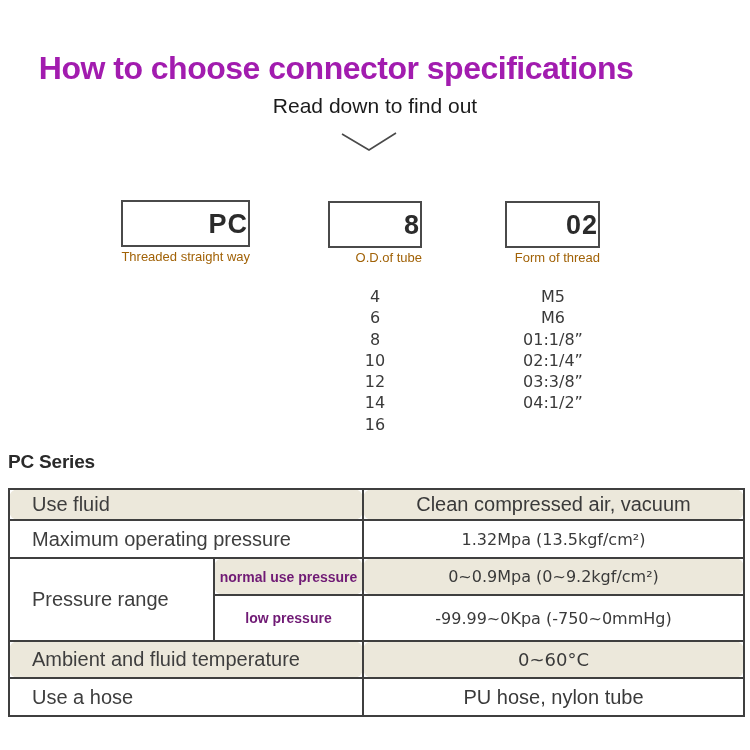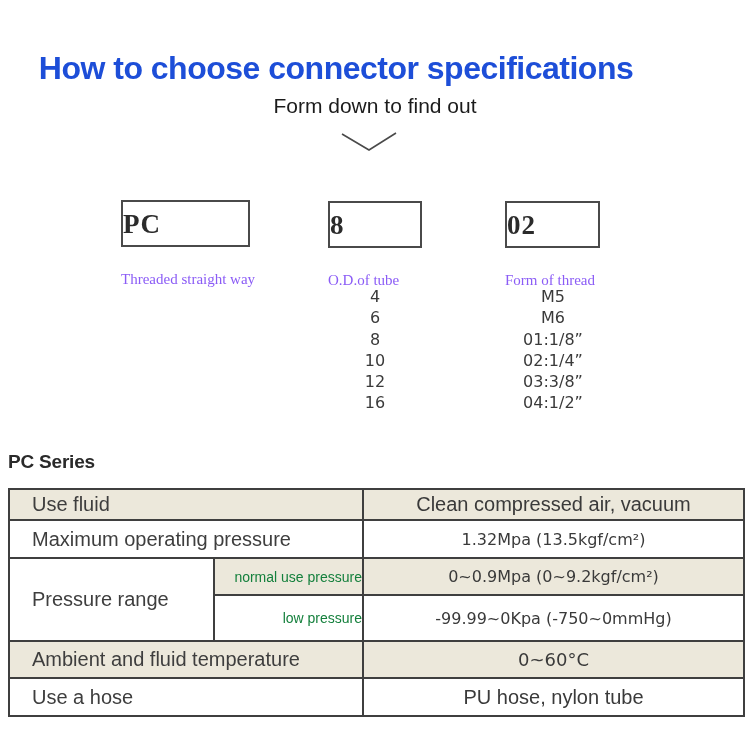--- a/index.html
+++ b/index.html
@@ -12,52 +12,52 @@
     font-family: "Liberation Sans", sans-serif;
     overflow: hidden;
   }
   .title {
     position: absolute;
     top: 50px; left: 0; width: 672px;
     text-align: center;
     font-size: 32px;
     font-weight: bold;
     letter-spacing: -0.5px;
-    color: #1d4ed8;
+    color: #a21caf;
     font-family: "Liberation Sans", sans-serif;
   }
   .subtitle {
     position: absolute;
     top: 94px; left: 0; width: 750px;
     text-align: center;
     font-size: 21px;
     color: #1b1b1b;
   }
   .chevron {
     position: absolute;
     top: 131px; left: 341px;
   }
-  .code-group { position: absolute; text-align: left; font-family: Liberation Serif, serif; }
+  .code-group { position: absolute; text-align: right; }
   .code-group.g1 { left: 121px; top: 200px; width: 129px; }
   .code-group.g2 { left: 328px; top: 201px; width: 94px; }
   .code-group.g3 { left: 505px; top: 201px; width: 95px; }
   .code-box {
     border: 2px solid #4a4a4a;
     height: 47px;
     line-height: 44px;
     font-size: 27px;
     font-weight: bold;
     letter-spacing: 1px;
     color: #2b2b2b;
     background: #ffffff;
   }
   .code-label {
-    margin-top: 24px;
-    font-size: 15px;
-    color: #8b5cf6;
+    margin-top: 2px;
+    font-size: 13px;
+    color: #a16207;
     white-space: nowrap;
   }
   .option-list {
     position: absolute;
     top: 286px;
     text-align: center;
     font-family: "DejaVu Sans", sans-serif;
     font-size: 16px;
     color: #3a3a3a;
   }
@@ -76,34 +76,35 @@
     position: absolute;
     left: 8px; top: 488px;
     width: 737px;
     border-collapse: collapse;
     table-layout: fixed;
   }
   table.spec td {
     border: 2px solid #3f3f3f;
     vertical-align: middle;
   }
-  tr.beige td { background: #ece8db; }
+  tr.beige td { background: #ece8db; border-radius: 9px; }
   tr.white td { background: #ffffff; }
   td.force-white { background: #ffffff !important; }
   td.label {
     padding-left: 22px;
     font-size: 20px;
     color: #3e3e3e;
     font-family: "Liberation Sans", sans-serif;
   }
   td.sublabel {
-    text-align: right;
+    text-align: center;
     font-size: 14px;
-    color: #15803d;
-    font-family: "Liberation Sans", sans-serif;
+    color: #701a75;
+    font-family: "Liberation Sans", sans-serif;
+    font-weight: bold;
   }
   td.value {
     text-align: center;
     font-family: "DejaVu Sans", sans-serif;
     font-size: 16px;
     color: #3a3a3a;
   }
   td.value.big {
     font-family: "Liberation Sans", sans-serif;
     font-size: 20px;
@@ -115,21 +116,21 @@
   tr.r4 { height: 46px; }
   tr.r5 { height: 37px; }
   tr.r6 { height: 38px; }
 </style>
 </head>
 <body>
 
 <div class="page">
 
   <h1 class="title">How to choose connector specifications</h1>
-  <div class="subtitle">Form down to find out</div>
+  <div class="subtitle">Read down to find out</div>
 
   <svg class="chevron" width="56" height="22" viewBox="0 0 56 22">
     <path d="M1 3 L28 19 L55 2" fill="none" stroke="#4a4a4a" stroke-width="1.6"></path>
   </svg>
 
   <div class="code-group g1">
     <div class="code-box">PC</div>
     <div class="code-label">Threaded straight way</div>
   </div>
 
@@ -142,20 +143,21 @@
     <div class="code-box">02</div>
     <div class="code-label">Form of thread</div>
   </div>
 
   <div class="option-list tube">
     <div class="option">4</div>
     <div class="option">6</div>
     <div class="option">8</div>
     <div class="option">10</div>
     <div class="option">12</div>
+    <div class="option">14</div>
     <div class="option">16</div>
   </div>
 
   <div class="option-list thread">
     <div class="option">M5</div>
     <div class="option">M6</div>
     <div class="option">01:1/8”</div>
     <div class="option">02:1/4”</div>
     <div class="option">03:3/8”</div>
     <div class="option">04:1/2”</div>

